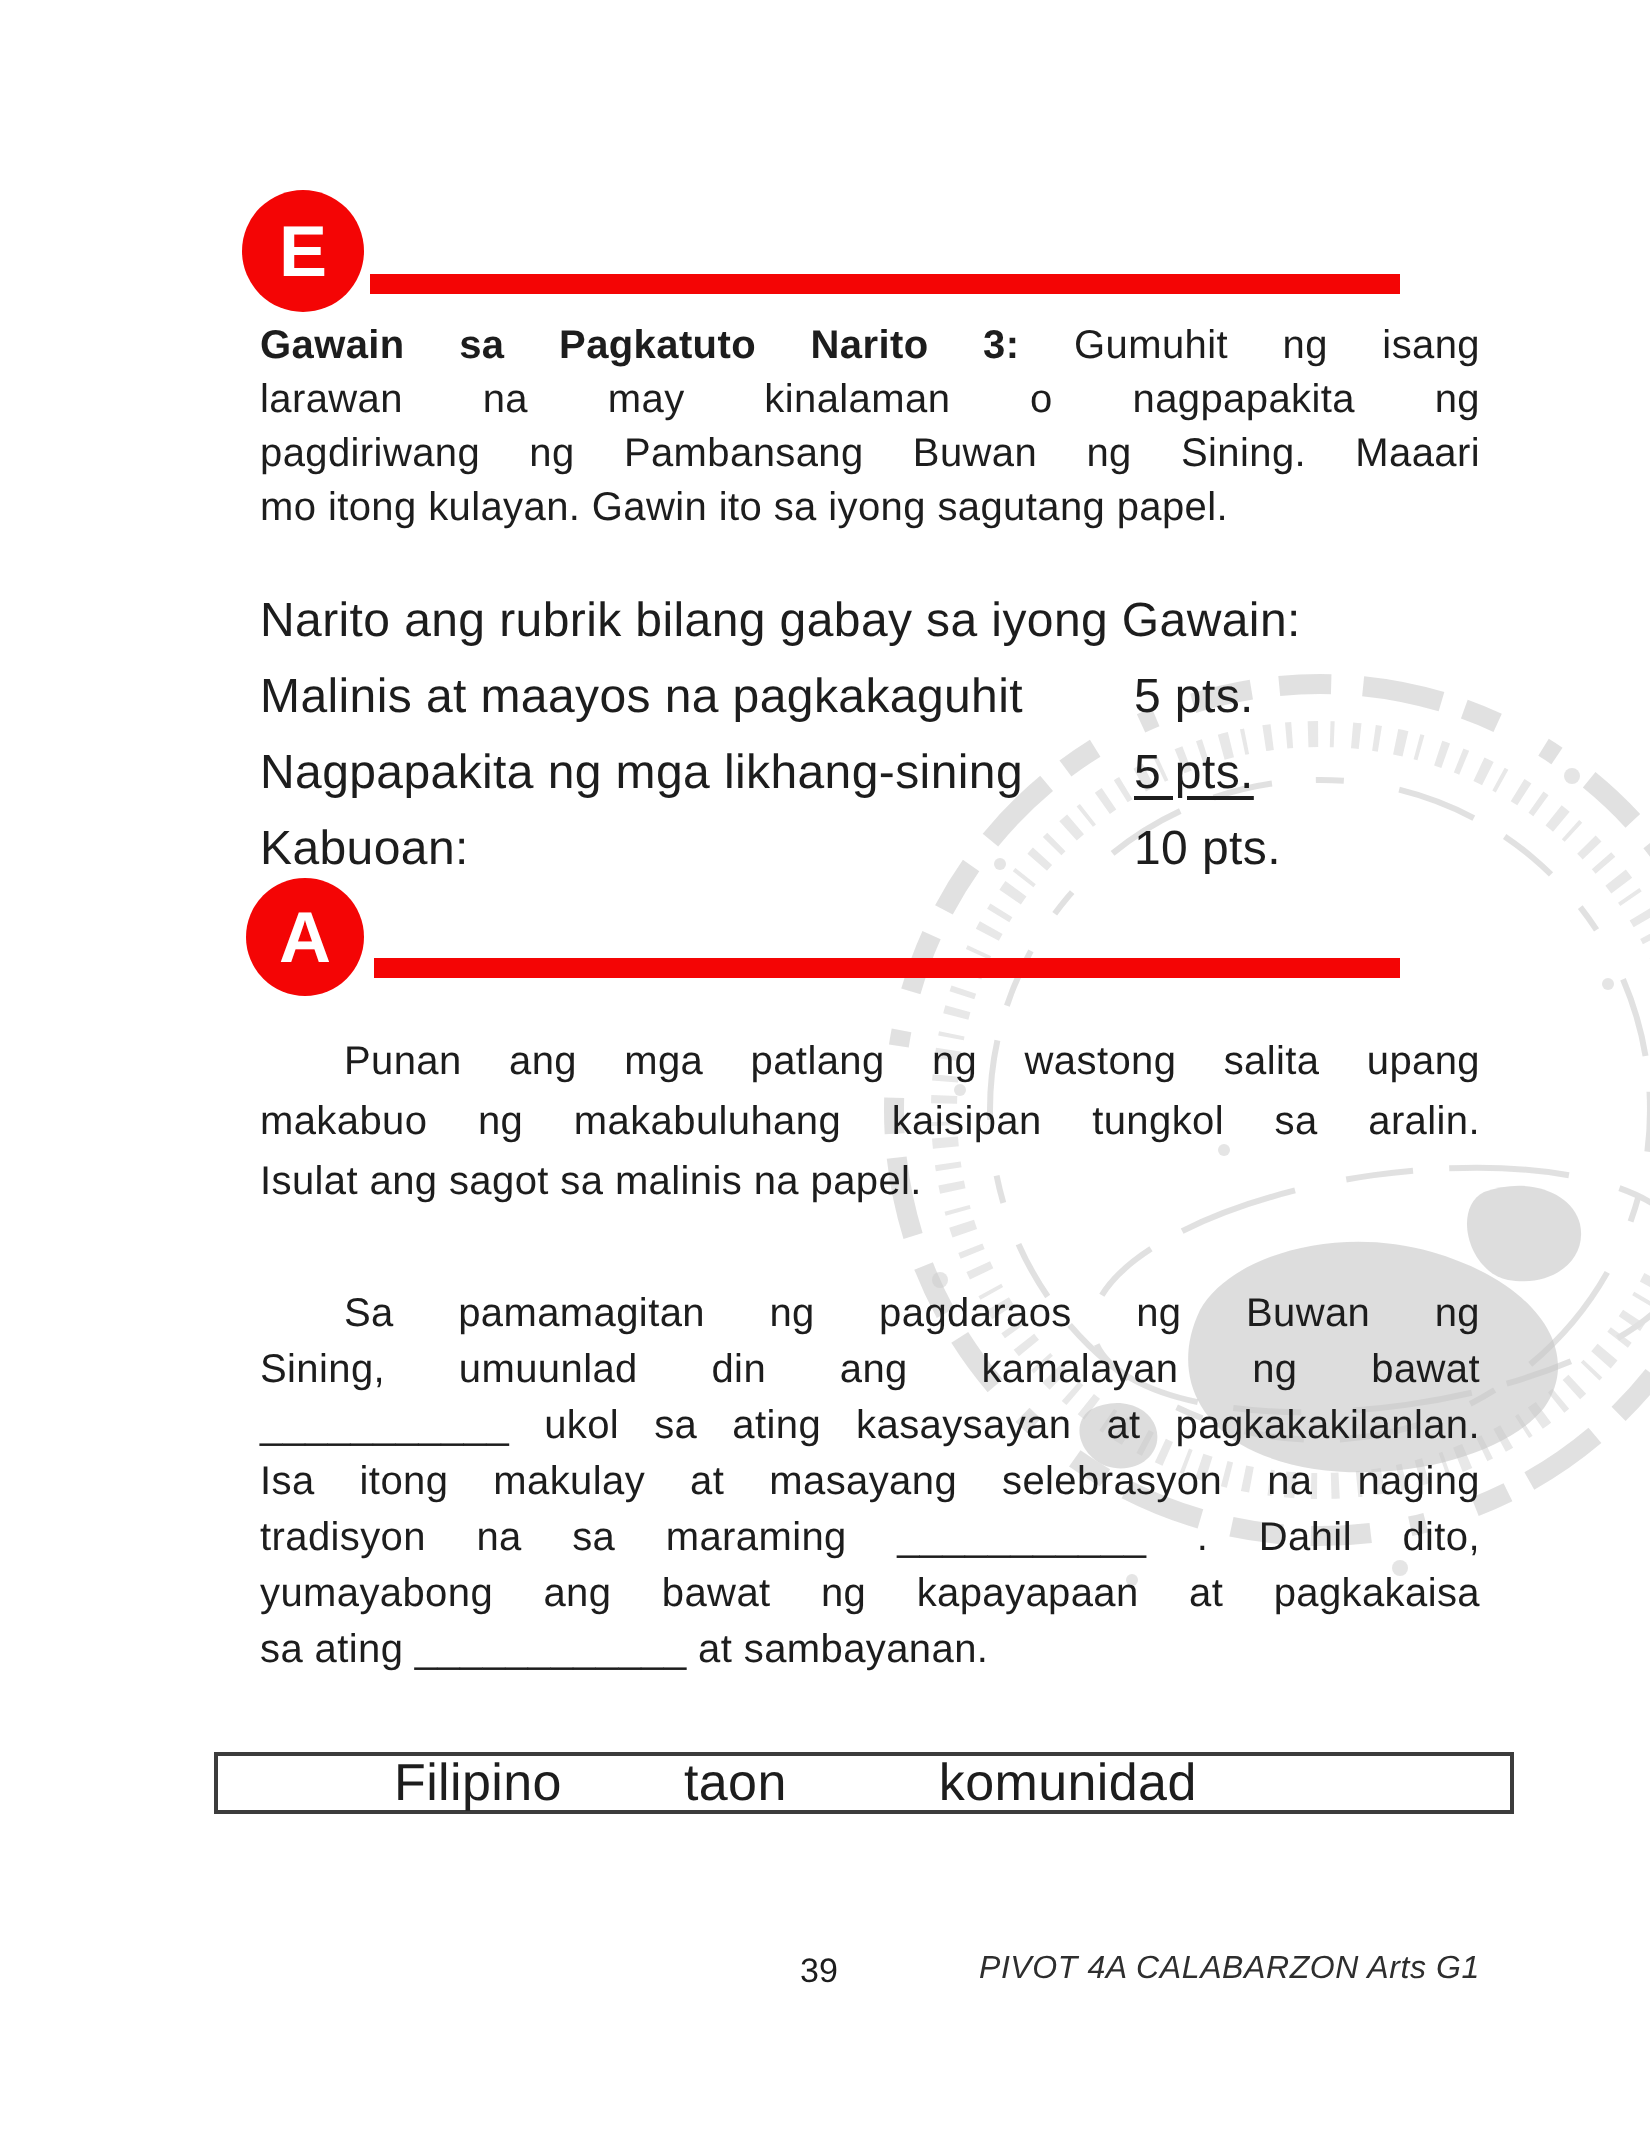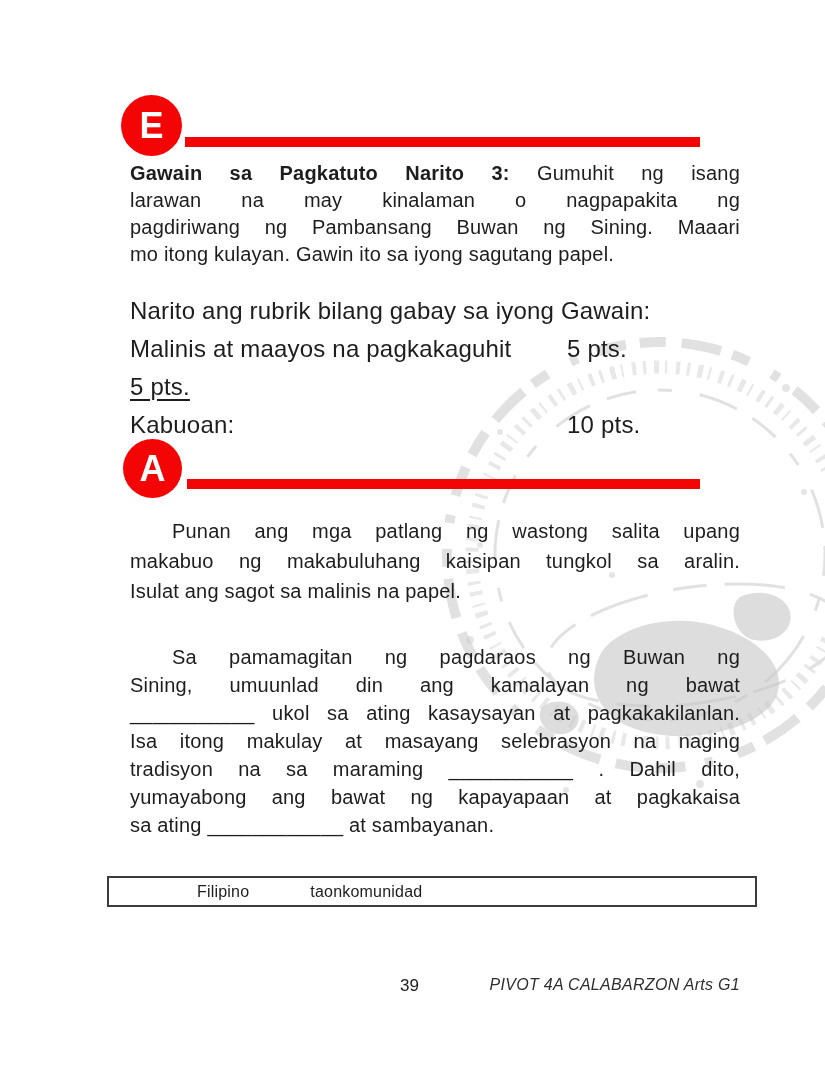--- a/index.html
+++ b/index.html
@@ -31,23 +31,23 @@
   .rubric { font-size:24px; letter-spacing:0.2px; width:610px; }
   .rubric .rline { line-height:38px; }
   .rubric-row { display:flex; line-height:38px; }
   .rubric-label { width:437px; }
   .u { text-decoration:underline; text-underline-offset:4px; }
 
   .wordbank {
     box-sizing:border-box; width:650px; height:31px;
     border:2px solid #3c3c3c; background:transparent;
     display:flex; align-items:center;
-    font-size:16px; letter-spacing:0.2px;
+    font-size:26px; letter-spacing:0.2px;
   }
-  .wb1 { margin-left:88px; } .wb2 { margin-left:61px; } .wb3 { }
+  .wb1 { margin-left:88px; } .wb2 { margin-left:61px; } .wb3 { margin-left:76px; }
 
   .pagenum { font-size:17px; }
   .source { font-size:16px; font-style:italic; letter-spacing:0.3px; color:#2e2e2e; }
 </style>
 </head>
 <body>
 
 <div class="page">
 
   <svg class="stamp" width="825" height="1075" viewBox="0 0 825 1075">
@@ -88,20 +88,21 @@
       <div class="line">mo itong kulayan. Gawin ito sa iyong sagutang papel.</div>
     </div>
 
     <div class="rubric abs" style="top:292px;">
       <div class="rline">Narito ang rubrik bilang gabay sa iyong Gawain:</div>
       <div class="rubric-row">
         <span class="rubric-label">Malinis at maayos na pagkakaguhit</span>
         <span>5 pts.</span>
       </div>
       <div class="rubric-row">
+        <span class="rubric-label">Nagpapakita ng mga likhang-sining</span>
         <span class="u">5 pts.</span>
       </div>
       <div class="rubric-row">
         <span class="rubric-label">Kabuoan:</span>
         <span>10 pts.</span>
       </div>
     </div>
 
     <div class="badge abs" style="left:-7px; top:439px; width:59px; height:59px;">
       <span>A</span>

